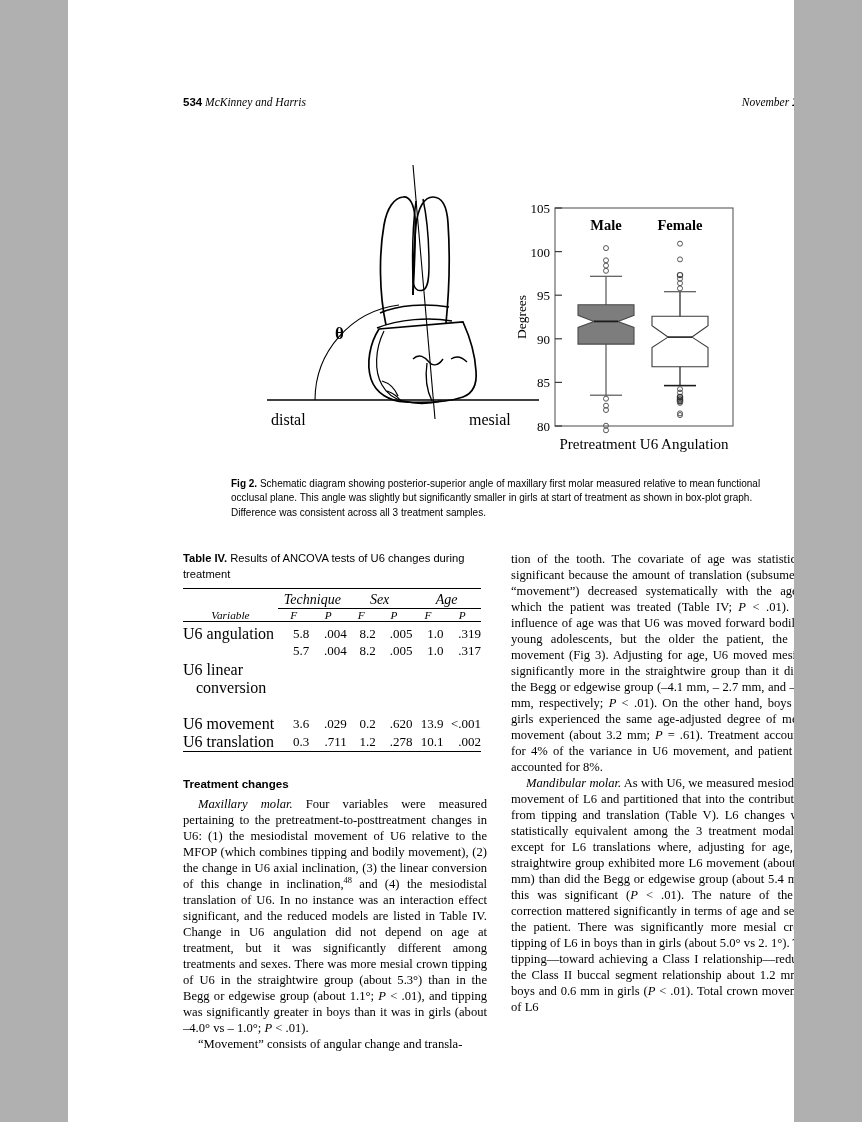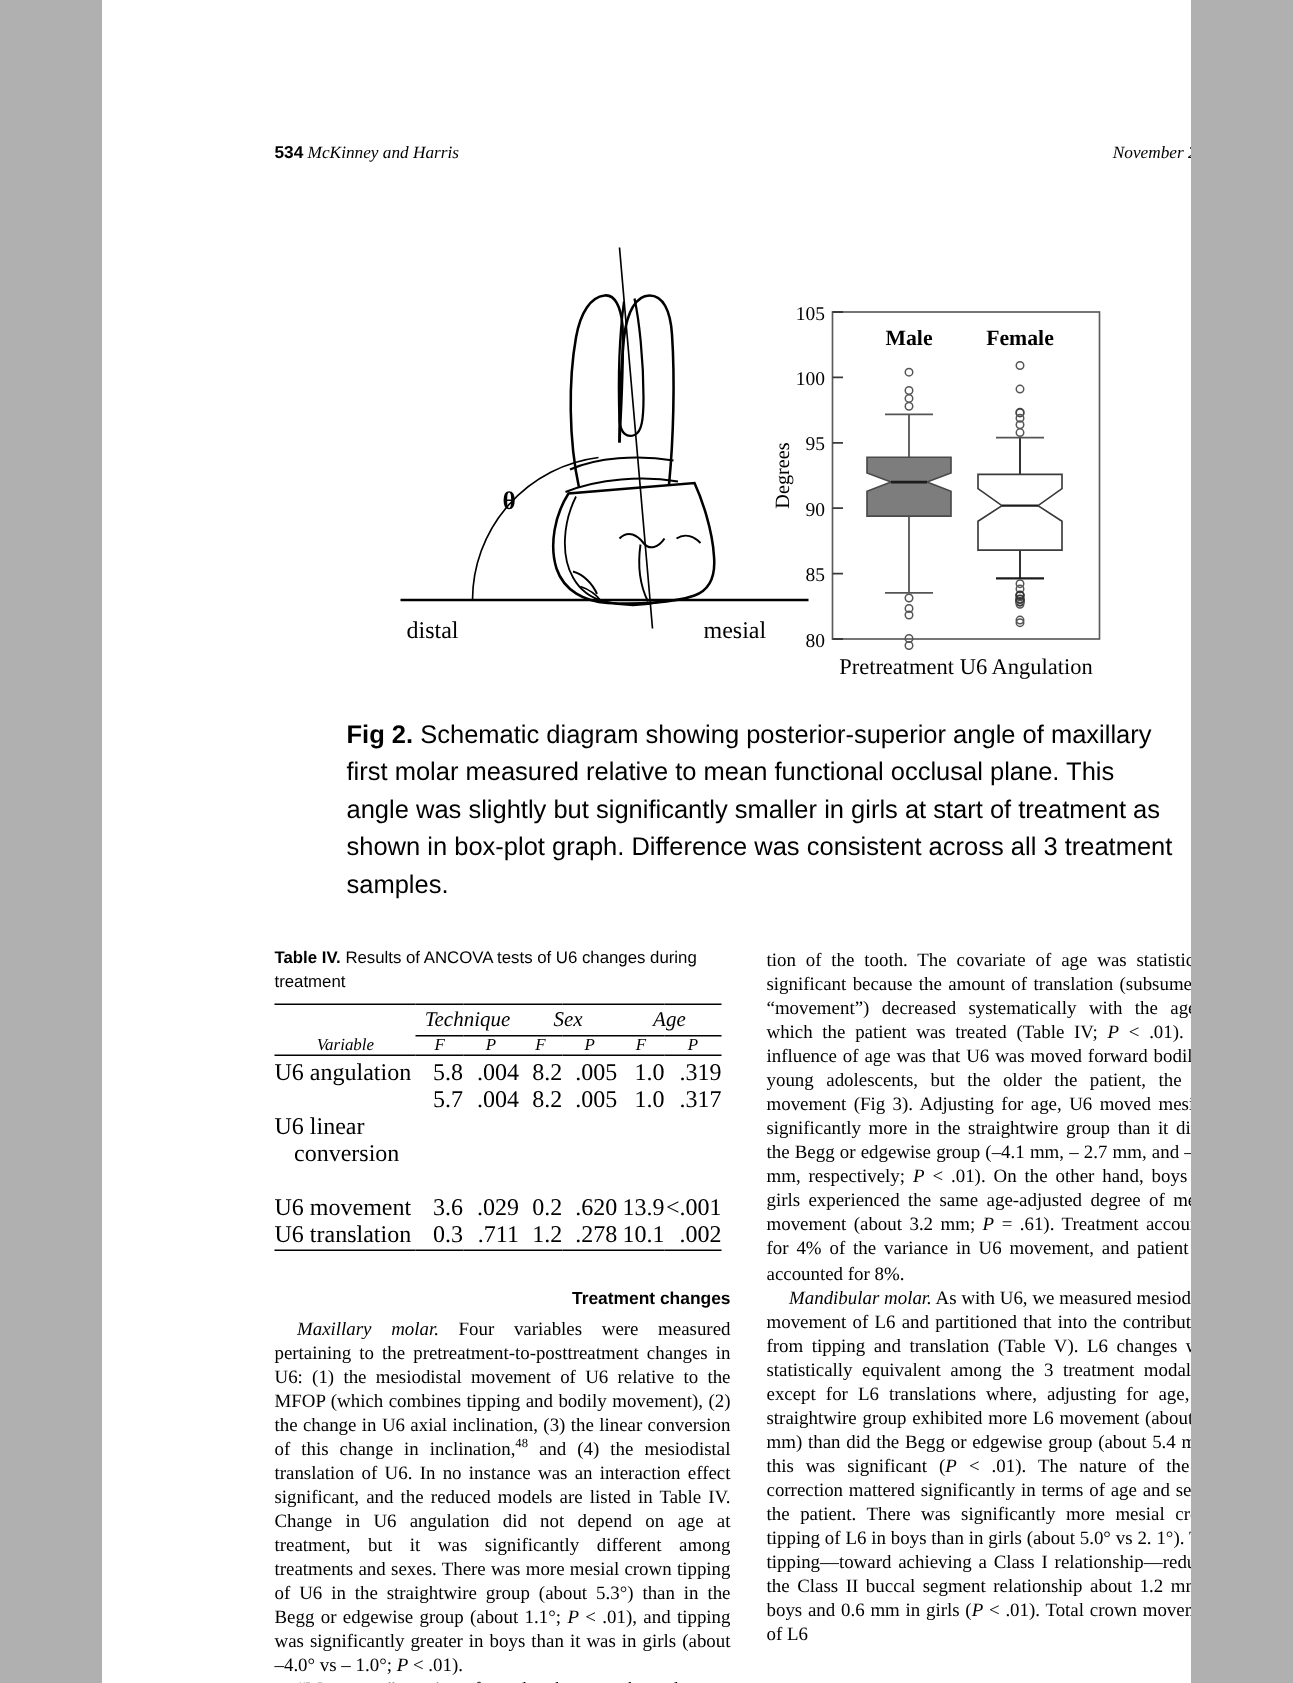--- a/index.html
+++ b/index.html
@@ -17,21 +17,21 @@
   .runhead .left b{font-style:normal;font-weight:bold;font-family:"Liberation Sans",sans-serif;font-size:11.5px;}
   .runhead .right{text-align:right;}
 
   
   .figwrap{position:relative;margin-top:42px;height:300px;}
   .toothfig{position:absolute;left:70px;top:0;width:300px;height:285px;}
   .boxfig{position:absolute;left:325px;top:45px;width:240px;height:285px;}
 
   .figcaption{
     margin-top:24px;margin-left:48px;margin-right:27px;
-    font-family:"Liberation Sans",sans-serif;font-size:17px;line-height:1.48;
+    font-family:"Liberation Sans",sans-serif;font-size:10px;line-height:1.48;
     text-align:left;color:#000;
   }
   .figcaption b{font-weight:bold;}
 
   
   .cols{display:flex;margin-top:30px;gap:24px;}
   .col{width:304px;}
 
   
   .tbl-title{font-family:"Liberation Sans",sans-serif;font-size:11.2px;line-height:1.42;
@@ -40,27 +40,27 @@
   table.anc{border-collapse:collapse;width:298px;font-size:11.3px;color:#000;}
   table.anc td,table.anc th{padding:0;font-weight:normal;}
   .rule-top td{border-top:1.6px solid #000;height:3px;font-size:0;line-height:0;}
   .rule-thin td{border-top:1px solid #000;height:3px;font-size:0;line-height:0;}
   .rule-bot td{border-top:1.3px solid #000;height:3px;font-size:0;line-height:0;}
   .grp{font-style:italic;text-align:center;padding-top:5px;padding-bottom:1px;font-size:14px;}
   .grpline{height:1px;}
   .grpline .ul{border-bottom:1px solid #000;height:0;font-size:0;line-height:0;}
   .sub{font-style:italic;text-align:center;padding-top:3px;padding-bottom:4px;font-size:11.3px;}
   .varhdr{font-style:italic;text-align:center;vertical-align:bottom;padding-bottom:4px;font-size:11.3px;}
-  td.num{text-align:right;padding-top:2.5px;padding-bottom:0.5px;font-size:16px;}
+  td.num{text-align:right;padding-top:2.5px;padding-bottom:0.5px;font-size:13px;}
   td.lbl{text-align:left;padding-top:2.5px;padding-bottom:0.5px;font-size:16px;white-space:pre-line;}
   td.lbl .cont{display:block;padding-left:13px;}
 
   
   .h3{font-family:"Liberation Sans",sans-serif;font-weight:bold;font-size:11.6px;
-      margin-top:22px;margin-bottom:6px;color:#000;text-align:right;}
+      margin-top:22px;margin-bottom:6px;color:#000;}
   p.body{margin:0;font-size:12.6px;line-height:1.272;text-align:justify;
          text-justify:inter-word;color:#000;hyphens:none;}
   p.body.ind{text-indent:15px;}
   .it{font-style:italic;}
   sup{font-size:8.4px;vertical-align:super;line-height:0;}
 </style>
 </head>
 <body>
 
 <div class="page">

